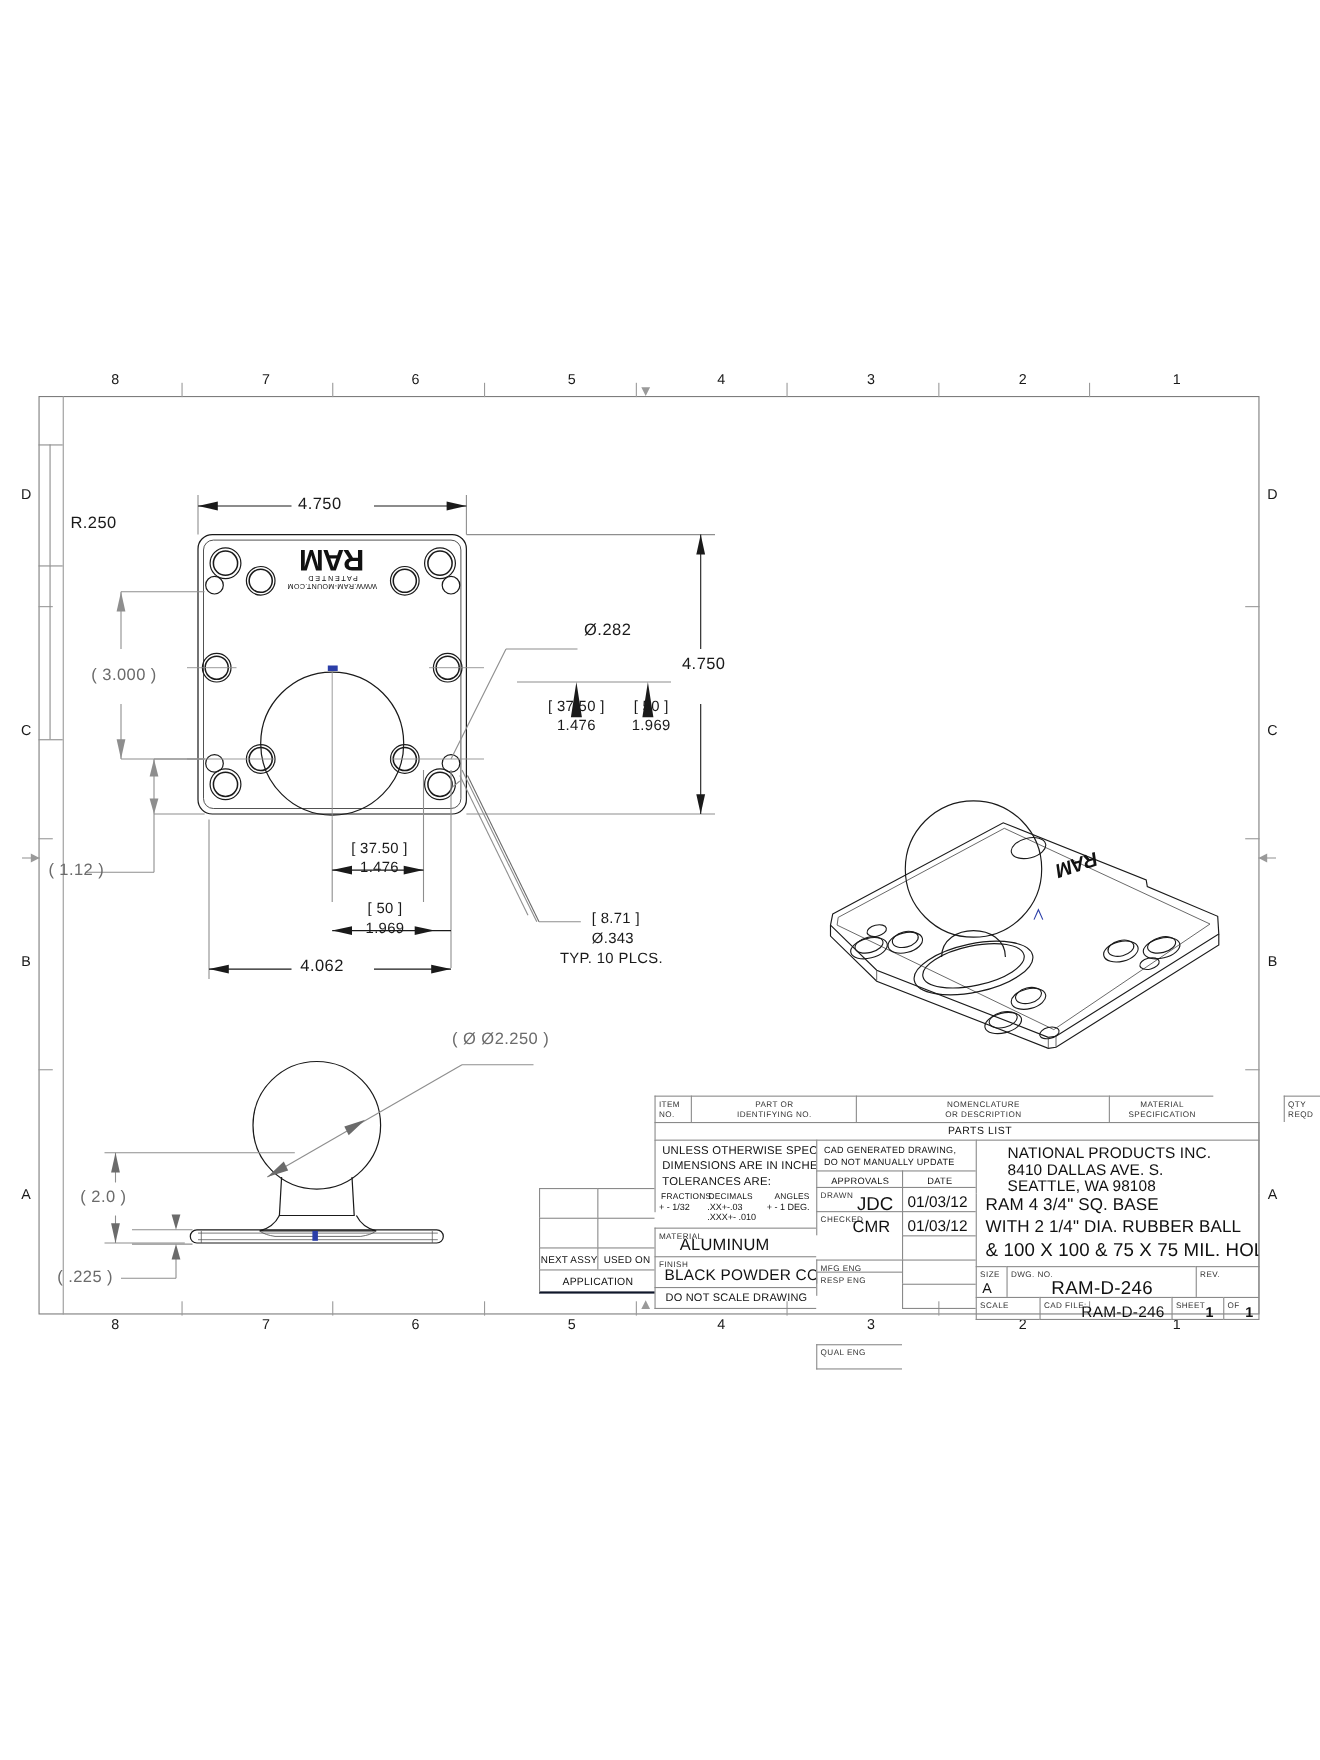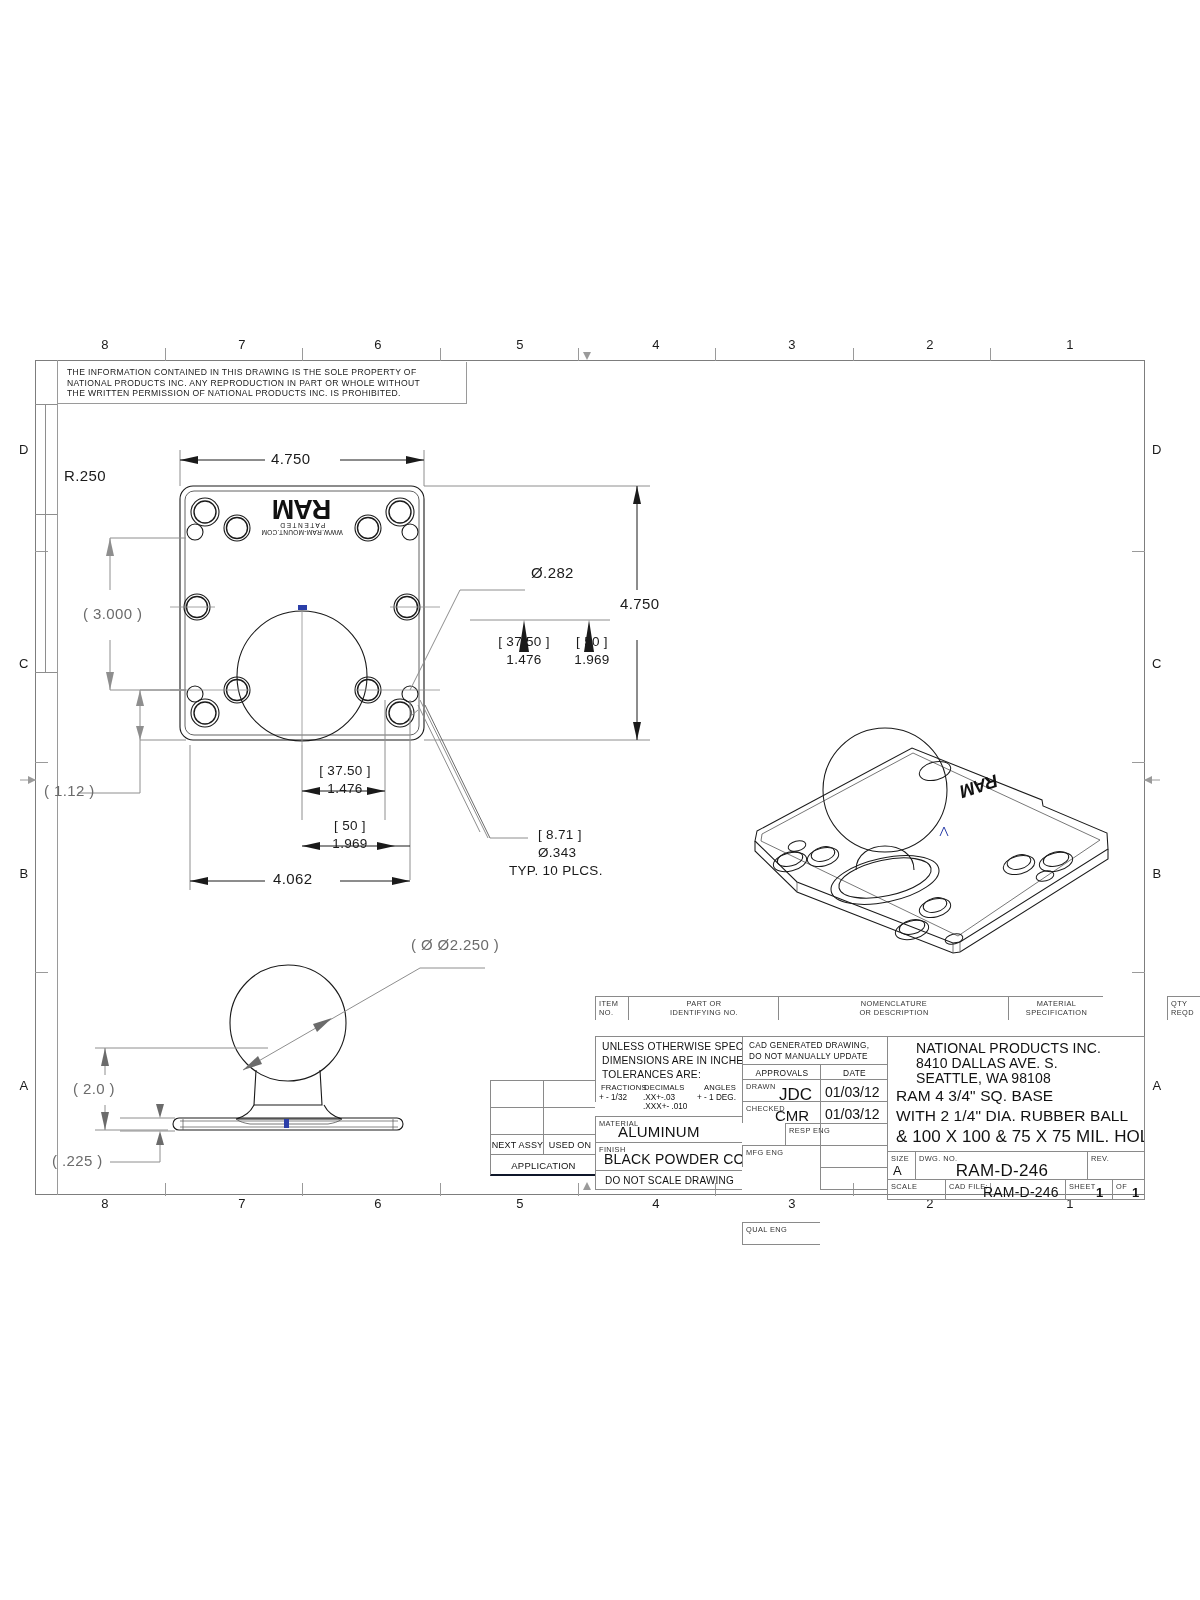--- a/index.html
+++ b/index.html
@@ -165,25 +165,20 @@
 
   <svg class="ov">
     <polygon points="583,352 591,352 587,360" fill="#9a9a9a"></polygon>
     <polygon points="583,1190 591,1190 587,1182" fill="#9a9a9a"></polygon>
     <polygon points="28,776 28,784 36,780" fill="#9a9a9a"></polygon>
     <polygon points="1152,776 1152,784 1144,780" fill="#9a9a9a"></polygon>
     <line x1="20" y1="780" x2="36" y2="780" stroke="#9a9a9a" stroke-width="1"></line>
     <line x1="1144" y1="780" x2="1160" y2="780" stroke="#9a9a9a" stroke-width="1"></line>
   </svg>
 
-  <div class="notes-box">
-    <div>THE INFORMATION CONTAINED IN THIS DRAWING IS THE SOLE PROPERTY OF</div>
-    <div>NATIONAL PRODUCTS INC. ANY REPRODUCTION IN PART OR WHOLE WITHOUT</div>
-    <div>THE WRITTEN PERMISSION OF NATIONAL PRODUCTS INC. IS PROHIBITED.</div>
-  </div>
 
   <div class="ext" style="left:35px;top:404px;width:22px;height:1px;"></div>
   <div class="ext ext-v" style="left:45px;top:404px;height:110px;"></div>
   <div class="ext" style="left:35px;top:514px;width:22px;height:1px;"></div>
   <div class="ext" style="left:35px;top:672px;width:22px;height:1px;"></div>
   <div class="ext ext-v" style="left:45px;top:514px;height:158px;"></div>
 
   <svg class="ov">
     <g stroke="#1a1a1a" fill="none" stroke-width="1.1">
 
@@ -457,20 +452,23 @@
     <div class="lbl ctr" style="left:0;width:230px;top:11px;">OR  DESCRIPTION</div>
   </div>
   <div class="tb-cell" style="left:1008px;top:996px;width:95px;height:24px;">
     <div class="lbl ctr" style="left:0;width:95px;">MATERIAL</div>
     <div class="lbl ctr" style="left:0;width:95px;top:11px;">SPECIFICATION</div>
   </div>
   <div class="tb-cell" style="left:1167px;top:996px;width:42px;height:24px;border-right:1px solid #8a8a8a;">
     <div class="lbl">QTY</div>
     <div class="lbl" style="top:11px;">REQD</div>
   </div>
+  <div class="tb-cell" style="left:595px;top:1020px;width:550px;height:16px;border-right:1px solid #8a8a8a;">
+    <div class="val ctr" style="left:145px;width:300px;top:2px;font-size:9.5px;letter-spacing:.5px;">PARTS   LIST</div>
+  </div>
 
   <div class="tb-cell" style="left:595px;top:1036px;width:147px;height:66px;">
     <div class="val" style="left:6px;top:4px;font-size:10.3px;letter-spacing:.2px;">UNLESS  OTHERWISE  SPECIFIED</div>
     <div class="val" style="left:6px;top:18px;font-size:10.3px;letter-spacing:.2px;">DIMENSIONS  ARE  IN  INCHES</div>
     <div class="val" style="left:6px;top:32px;font-size:10.3px;letter-spacing:.2px;">TOLERANCES  ARE:</div>
     <div class="val" style="left:5px;top:46px;font-size:7.6px;letter-spacing:.2px;">FRACTIONS</div>
     <div class="val" style="left:48px;top:46px;font-size:7.6px;letter-spacing:.2px;">DECIMALS</div>
     <div class="val" style="left:108px;top:46px;font-size:7.6px;letter-spacing:.2px;">ANGLES</div>
     <div class="val" style="left:3px;top:56px;font-size:8.2px;">+ - 1/32</div>
     <div class="val" style="left:47px;top:56px;font-size:8.2px;">.XX+-.03</div>
@@ -523,21 +521,21 @@
   <div class="tb-cell" style="left:820px;top:1079px;width:67px;height:22px;">
     <div class="val" style="left:4px;top:4px;font-size:14px;">01/03/12</div>
   </div>
   <div class="tb-cell" style="left:742px;top:1101px;width:78px;height:22px;">
     <div class="lbl">CHECKED</div>
     <div class="val" style="left:32px;top:5px;font-size:15px;">CMR</div>
   </div>
   <div class="tb-cell" style="left:820px;top:1101px;width:67px;height:22px;">
     <div class="val" style="left:4px;top:4px;font-size:14px;">01/03/12</div>
   </div>
-  <div class="tb-cell" style="left:742px;top:1123px;width:78px;height:22px;margin-left:43px;">
+  <div class="tb-cell" style="left:742px;top:1156px;width:78px;height:22px;">
     <div class="lbl">RESP ENG</div>
   </div>
   <div class="tb-cell" style="left:820px;top:1123px;width:67px;height:22px;"></div>
   <div class="tb-cell" style="left:742px;top:1145px;width:78px;height:22px;">
     <div class="lbl">MFG ENG</div>
   </div>
   <div class="tb-cell" style="left:820px;top:1145px;width:67px;height:22px;"></div>
   <div class="tb-cell" style="left:742px;top:1222px;width:78px;height:23px;border-bottom:1px solid #8a8a8a;">
     <div class="lbl">QUAL ENG</div>
   </div>

